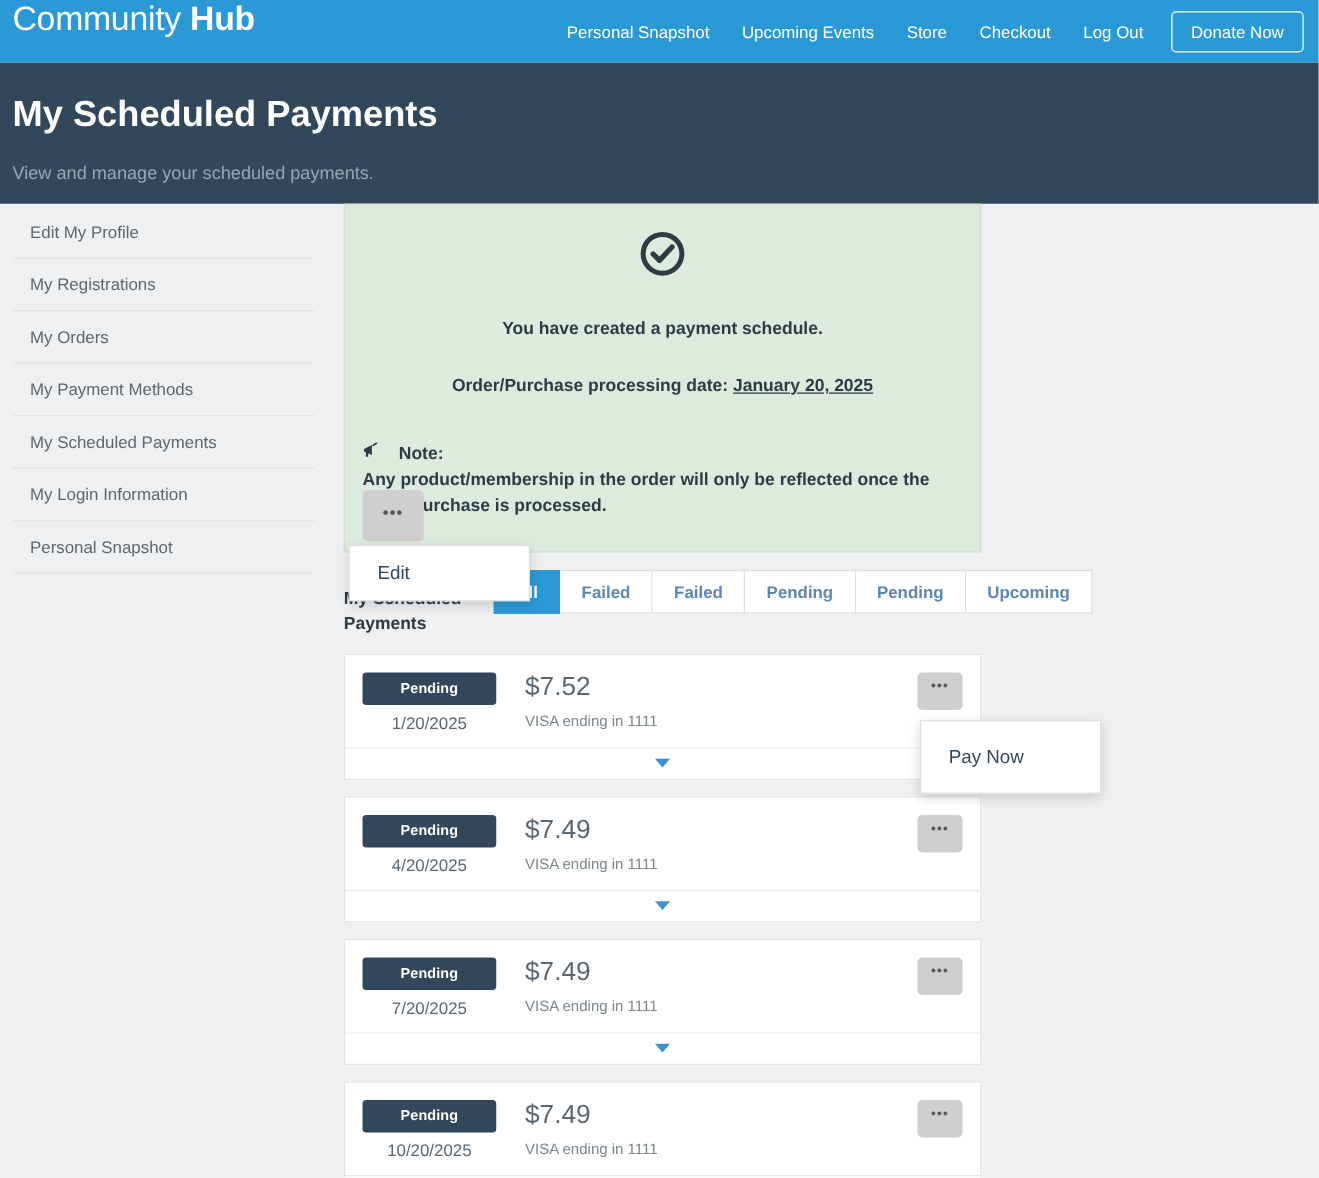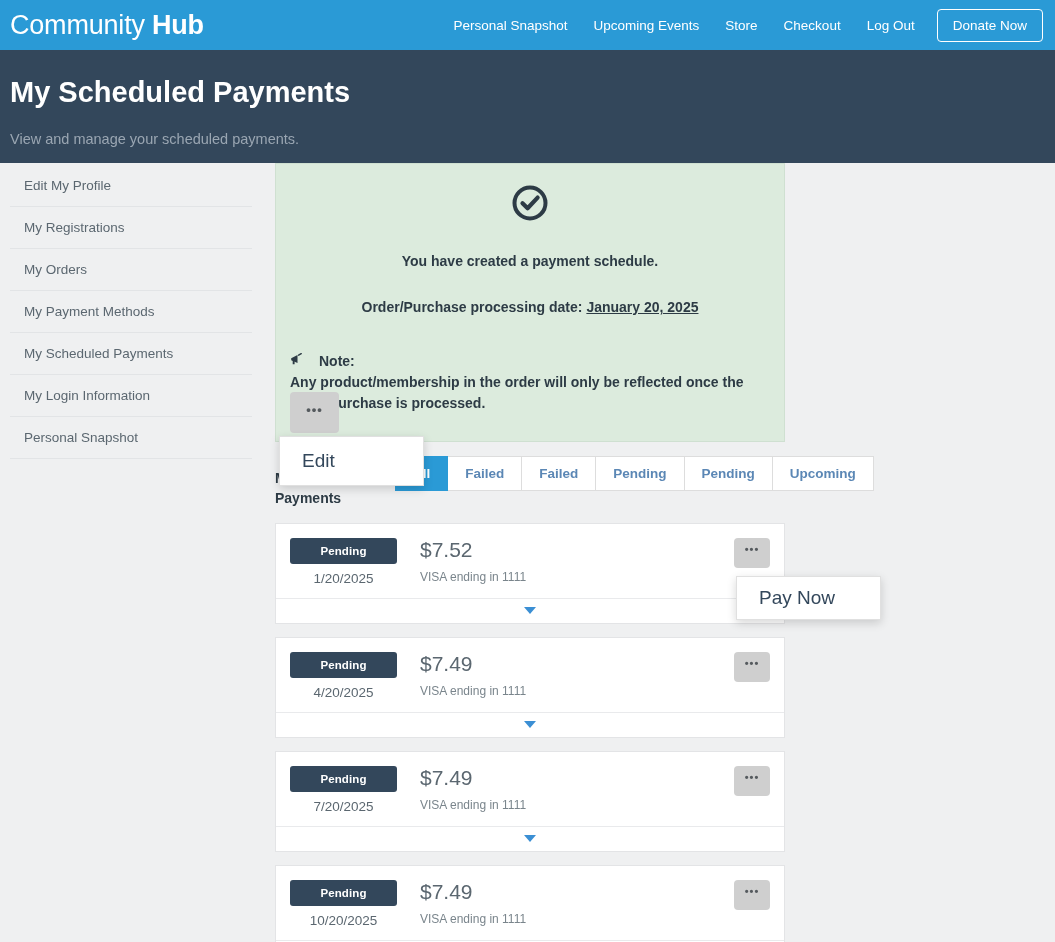--- a/index.html
+++ b/index.html
@@ -9,21 +9,20 @@
     background: #eff0f1;
     font-family: "Liberation Sans", sans-serif;
     overflow: hidden;
   }
 
   
   .navbar {
     height: 50px;
     background: #2a9ad6;
     display: flex;
-    align-items: center;
     padding: 0 12px 0 10px;
     position: relative;
   }
   .brand {
     font-size: 27px;
     color: #ffffff;
     font-weight: 300;
     letter-spacing: -0.2px;
     white-space: nowrap;
   }
@@ -167,21 +166,21 @@
 
   
   .dropdown {
     position: absolute;
     background: #ffffff;
     border: 1px solid #e0e0e0;
     box-shadow: 0 3px 9px rgba(0,0,0,0.16);
     z-index: 50;
   }
   .dropdown-item {
-    font-size: 19px;
+    font-size: 15px;
     color: #33475b;
     padding: 10px 22px;
     white-space: nowrap;
     cursor: pointer;
   }
   .menu-edit {
     left: 17px;
     top: 273px;
     width: 145px;
   }
@@ -294,21 +293,21 @@
     width: 0; height: 0;
     border-left: 6px solid transparent;
     border-right: 6px solid transparent;
     border-top: 7px solid #3b8fd4;
   }
   .menu-paynow {
     left: 460px;
     top: 52px;
     width: 145px;
   }
-  .menu-paynow .dropdown-item { padding: 10px 22px; }
+  .menu-paynow .dropdown-item { padding: 20px 22px; }
 </style>
 </head>
 <body>
 
 <div class="navbar">
   <div class="brand">
     <span>Community </span><b>Hub</b>
   </div>
   <div class="nav-links">
     <a class="nav-link">Personal Snapshot</a>

